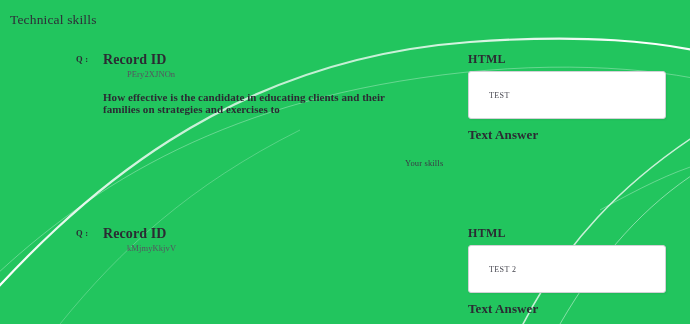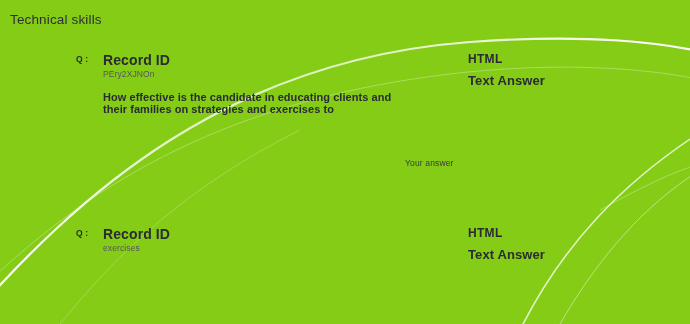--- a/index.html
+++ b/index.html
@@ -13,22 +13,23 @@
     font-family: "Liberation Sans", sans-serif;
     background: #f4f4f4;
     color: #2b2b33;
     -webkit-font-smoothing: antialiased;
   }
 
   #page {
     position: relative;
     width: 690px;
     height: 324px;
-    background: #84cc16;
+    background: #22c55e;
     overflow: hidden;
+    font-family: Liberation Serif, serif;
   }
 
   
   #bg-decor {
     position: absolute;
     inset: 0;
     width: 690px;
     height: 324px;
     pointer-events: none;
     z-index: 0;
@@ -83,20 +84,21 @@
     line-height: 12px;
   }
 
   .record-value {
     margin-top: 2px;
     font-size: 8.5px;
     font-weight: 400;
     color: #55555f;
     letter-spacing: 0.1px;
     line-height: 12px;
+    margin-left: 24px;
   }
 
   .question-text {
     margin-top: 12px;
     font-size: 11px;
     font-weight: 700;
     color: #2b2b33;
     line-height: 11.5px;
     letter-spacing: 0.05px;
     width: 296px;
@@ -193,33 +195,39 @@
     <div class="q-marker">Q :</div>
 
     <div class="q-body">
       <div class="record-label">Record ID</div>
       <div class="record-value">PEry2XJNOn</div>
       <div class="question-text">How effective is the candidate in educating clients and their families on strategies and exercises to</div>
     </div>
 
     <div class="answer-panel">
       <div class="field-label">HTML</div>
+      <div class="html-box">
+        <div class="html-box-value">TEST</div>
+      </div>
       <div class="text-answer-label">Text Answer</div>
     </div>
   </div>
 
-  <div id="your-answer-note">Your answer</div>
+  <div id="your-answer-note">Your skills</div>
 
   <div class="qa-block" id="qa-block-2">
     <div class="q-marker">Q :</div>
 
     <div class="q-body">
       <div class="record-label">Record ID</div>
-      <div class="record-value">exercises</div>
+      <div class="record-value">kMjmyKkjvV</div>
     </div>
 
     <div class="answer-panel">
       <div class="field-label">HTML</div>
+      <div class="html-box">
+        <div class="html-box-value">TEST 2</div>
+      </div>
       <div class="text-answer-label">Text Answer</div>
     </div>
   </div>
 
 </div>
 
 </body></html>

